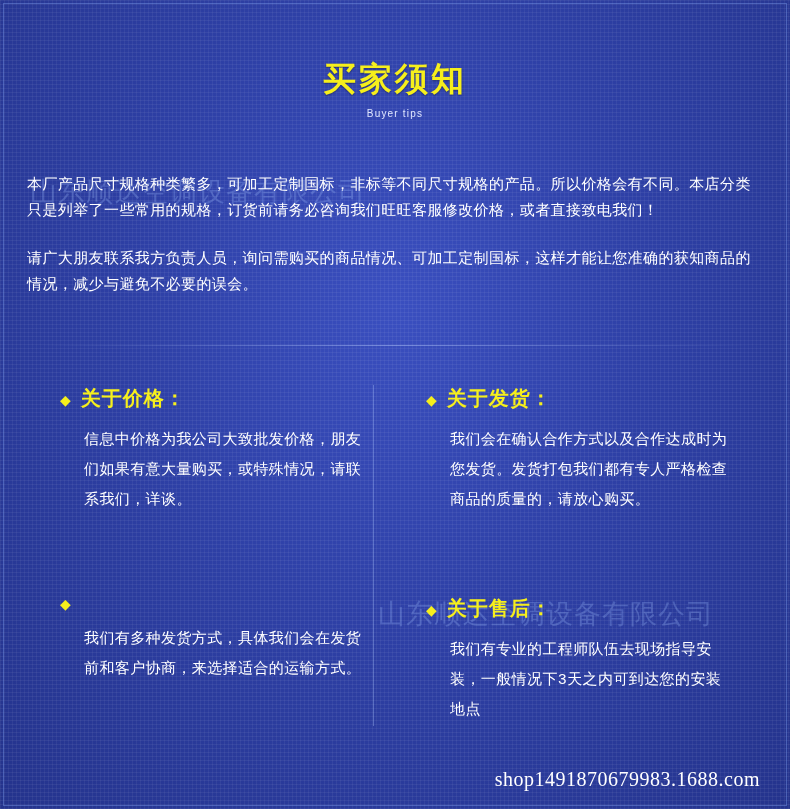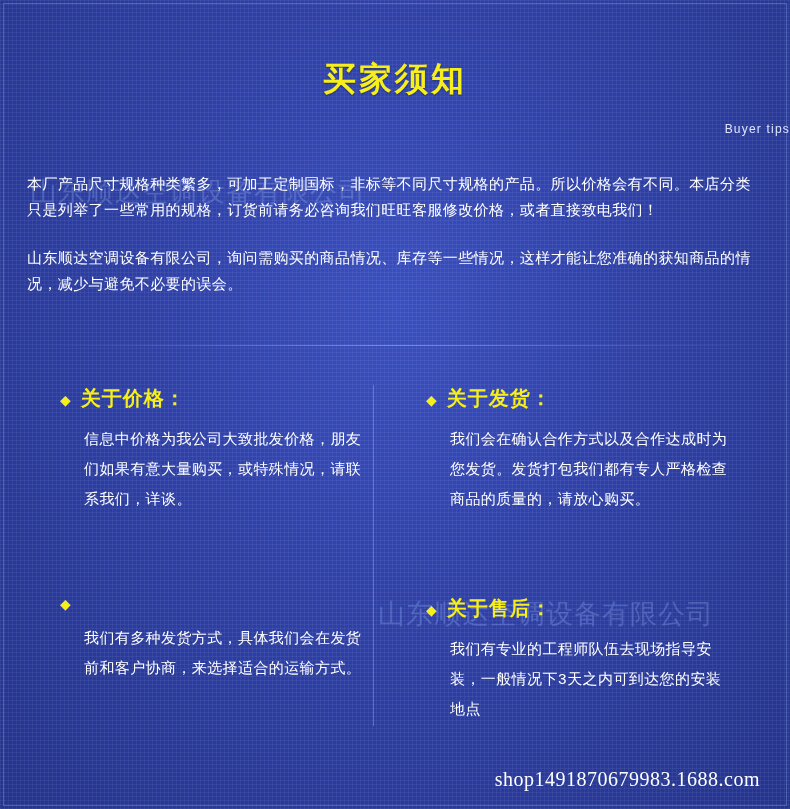--- a/index.html
+++ b/index.html
@@ -56,26 +56,25 @@
   }
   .header .title-cn {
     font-size: 33px;
     font-weight: bold;
     color: #f6ef1c;
     letter-spacing: 3px;
     font-family: "DejaVu Sans", sans-serif;
     text-shadow: 0 1px 2px rgba(0,0,0,0.35);
   }
   .header .title-en {
-    margin-top: 20px;
-    font-size: 12px;
+    margin-top: 6px;
+    font-size: 10px;
     color: #dfe6ff;
     letter-spacing: 1.2px;
     font-family: "Liberation Sans", sans-serif;
-    text-align: right;
   }
 
   
   .intro {
     position: absolute;
     top: 171px;
     left: 27px;
     width: 736px;
   }
   .intro p {
@@ -165,21 +164,21 @@
   <div class="watermark wm-1">山东顺达空调设备有限公司</div>
   <div class="watermark wm-2">山东顺达空调设备有限公司</div>
 
   <div class="header">
     <div class="title-cn">买家须知</div>
     <div class="title-en">Buyer tips</div>
   </div>
 
   <div class="intro">
     <p>本厂产品尺寸规格种类繁多，可加工定制国标，非标等不同尺寸规格的产品。所以价格会有不同。本店分类只是列举了一些常用的规格，订货前请务必咨询我们旺旺客服修改价格，或者直接致电我们！</p>
-    <p>山东顺达空调设备有限公司，询问需购买的商品情况、库存等一些情况，这样才能让您准确的获知商品的情况，减少与避免不必要的误会。</p>
+    <p>请广大朋友联系我方负责人员，询问需购买的商品情况、可加工定制国标，这样才能让您准确的获知商品的情况，减少与避免不必要的误会。</p>
   </div>
 
   <div class="divider"></div>
 
   <div class="grid">
 
     <div class="cell left">
       <div class="sec-head">
         <span class="diamond">◆</span>
         <span class="sec-title">关于价格：</span>

